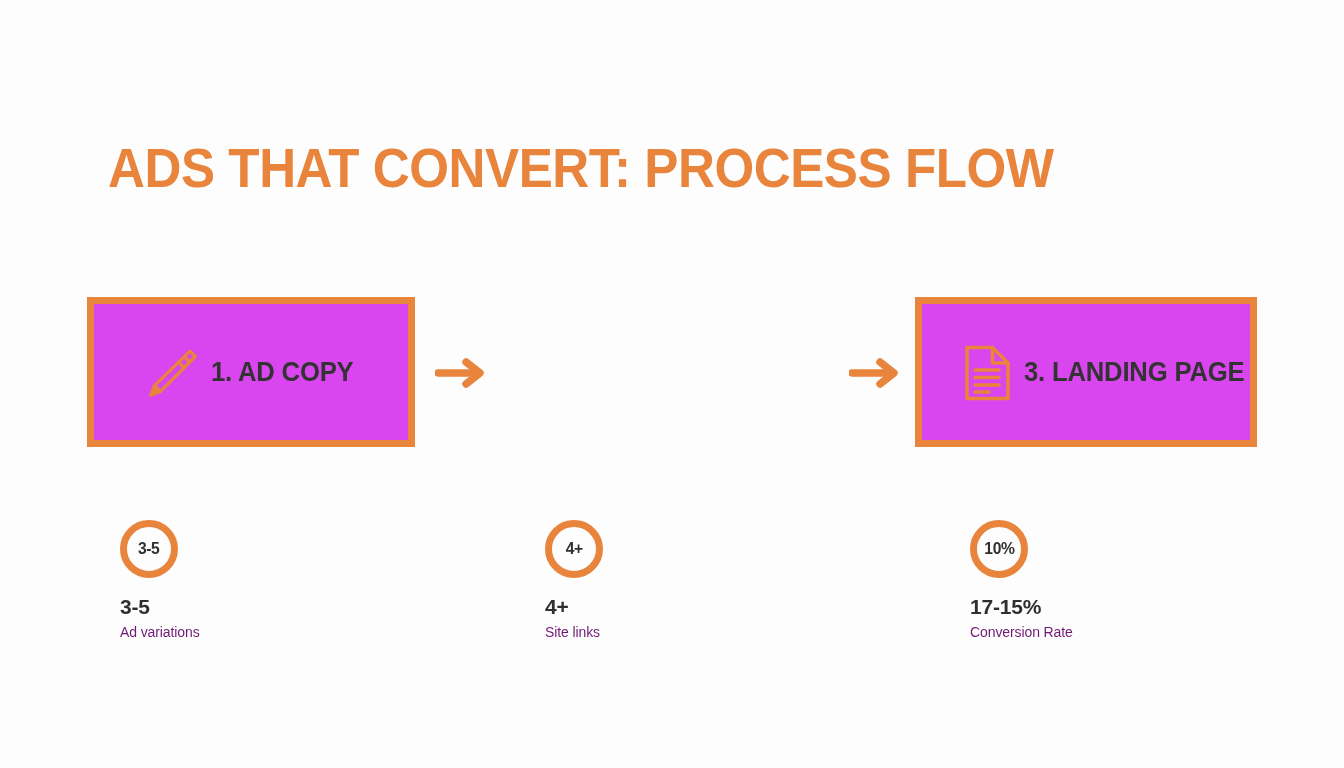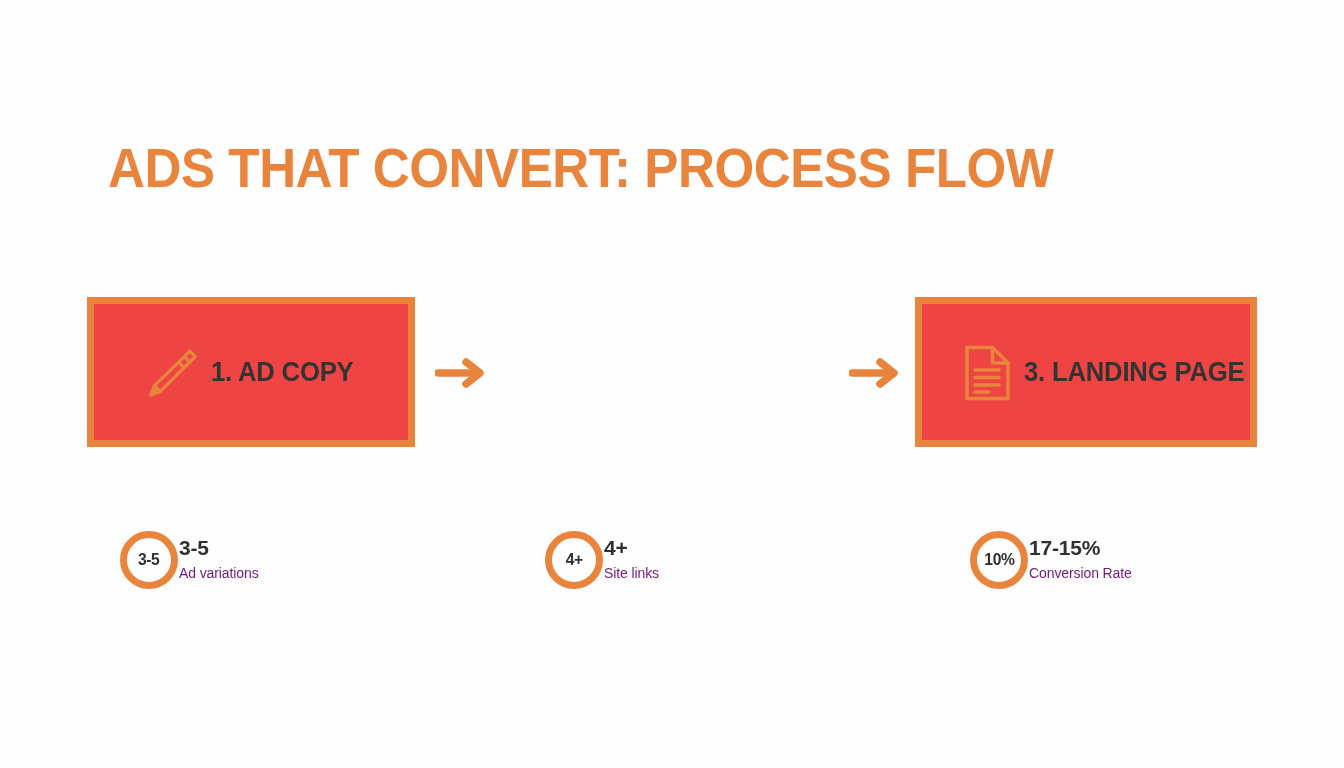--- a/index.html
+++ b/index.html
@@ -49,21 +49,21 @@
     width: 1170px;
     height: 150px;
   }
 
   .flow-step {
     position: absolute;
     top: 0;
     height: 150px;
     box-sizing: border-box;
     border: 7px solid #e8843c;
-    background: #ef4444;
+    background: #d946ef;
     display: flex;
     align-items: center;
     justify-content: center;
   }
   .flow-step.step-1 { left: 0px;   width: 328px; }
   .flow-step.step-2 { left: 413px; width: 330px; }
   .flow-step.step-3 { left: 828px; width: 342px; padding-left: 44px; }
 
   .step-inner {
     display: flex;
@@ -106,23 +106,24 @@
     position: absolute;
     left: 120px;
     top: 520px;
     width: 1150px;
     height: 80px;
   }
   .stat {
     position: absolute;
     top: 0;
     display: flex;
-    align-items: center;
-    gap: 1px;
+    align-items: flex-start;
+    gap: 18px;
     height: 80px;
+    flex-direction: column;
   }
   .stat.stat-1 { left: 0px; }
   .stat.stat-2 { left: 425px; }
   .stat.stat-3 { left: 850px; }
 
   .stat-circle {
     flex: 0 0 auto;
     width: 58px;
     height: 58px;
     border-radius: 50%;

